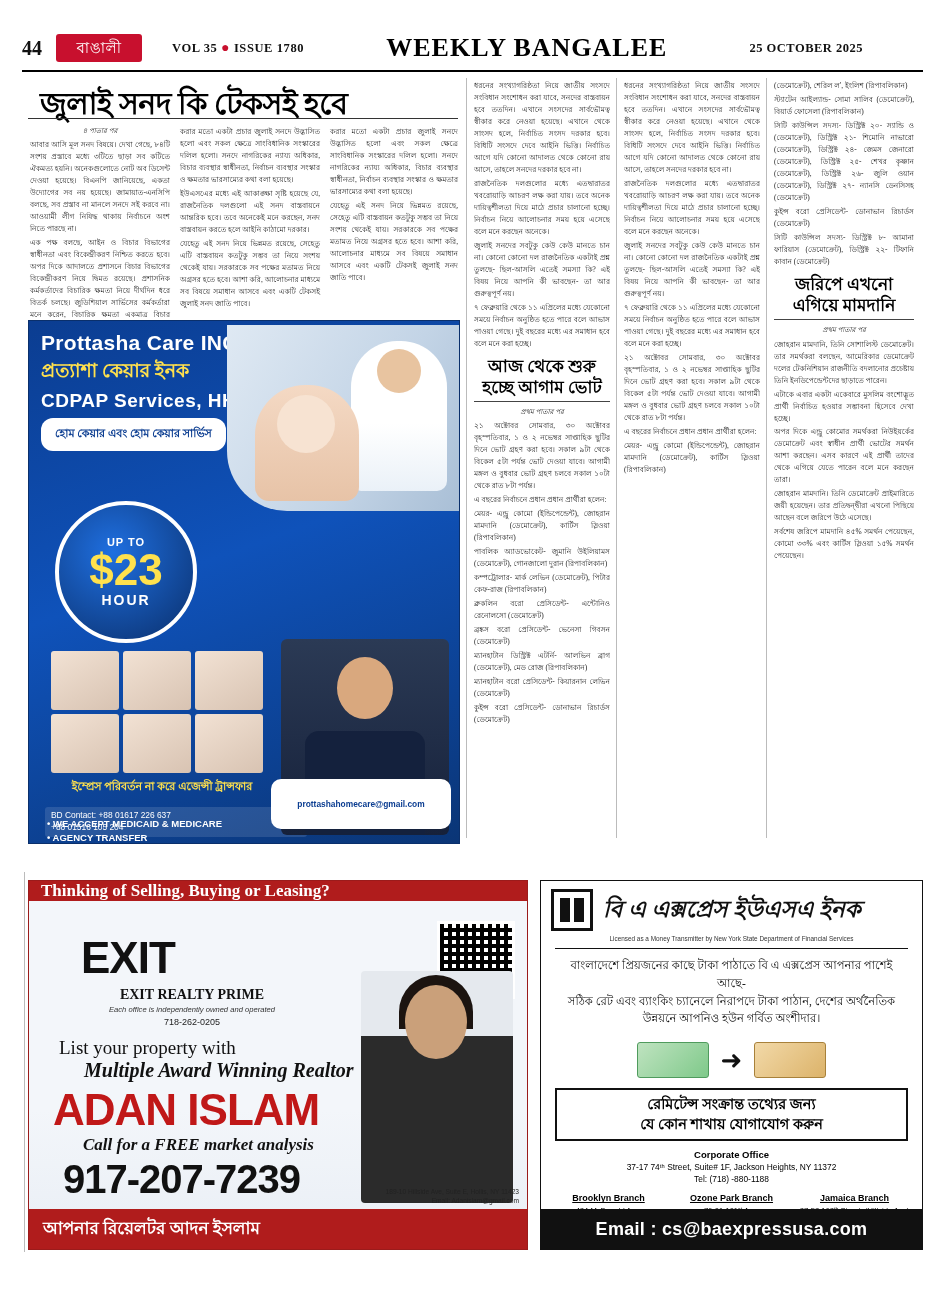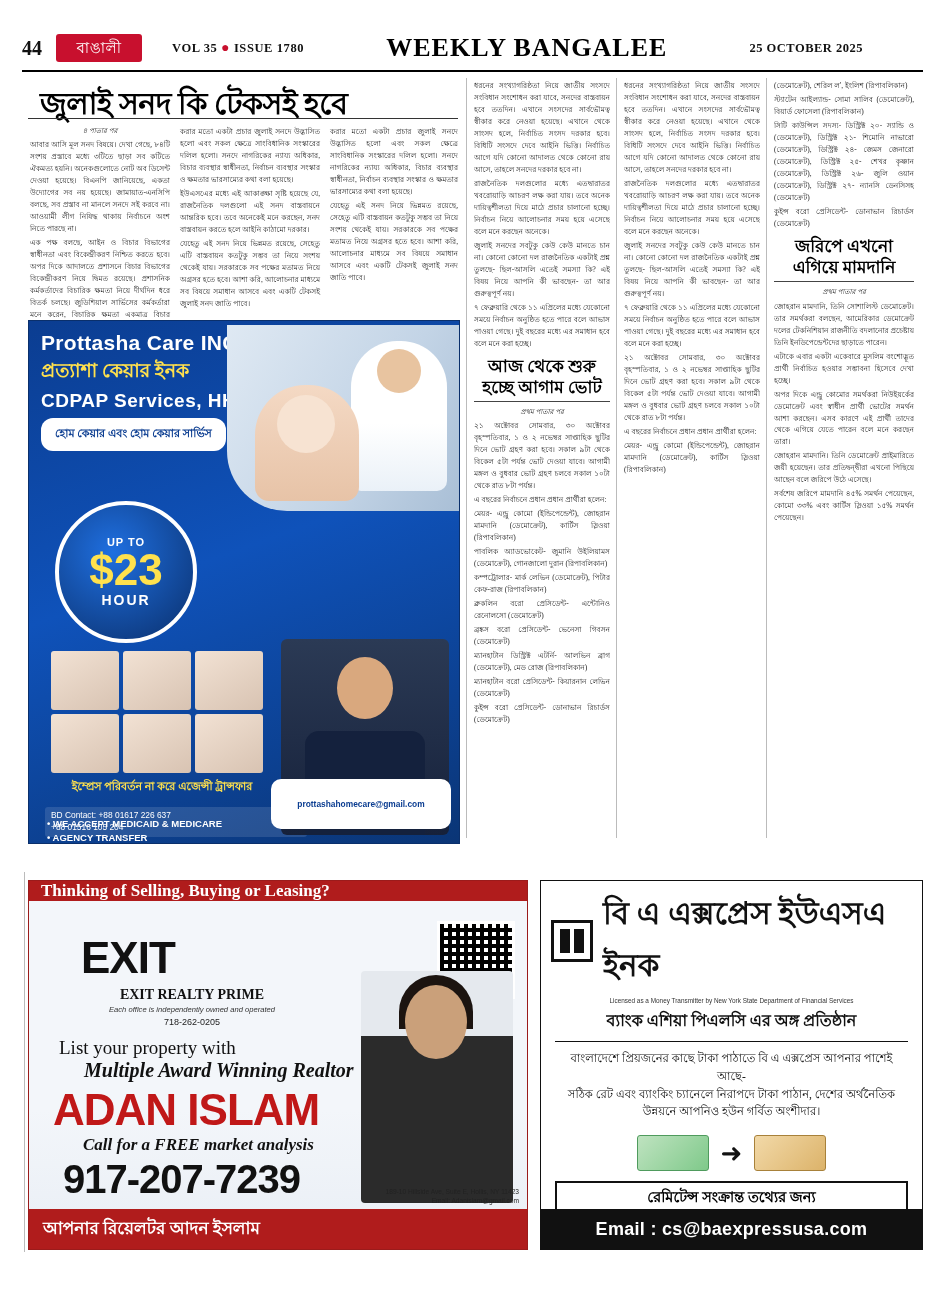--- a/index.html
+++ b/index.html
@@ -244,21 +244,21 @@
     border: 1px solid #111; background: #fff; overflow: hidden;
   }
   .ba-head { display: flex; align-items: center; padding: 8px 10px 2px; }
   .ba-mark {
     width: 42px; height: 42px; border: 3px solid #111; position: relative; flex: none;
   }
   .ba-mark:before{content:"";position:absolute;left:6px;top:6px;width:10px;height:24px;background:#111;}
   .ba-mark:after{content:"";position:absolute;left:20px;top:6px;width:10px;height:24px;background:#111;}
   .ba-title {
     margin-left: 10px; font-family: "Liberation Serif", serif;
-    font-size: 31px; font-weight: bold; color: #111;
+    font-size: 23px; font-weight: bold; color: #111; font-style: italic;
   }
   .ba-lic { text-align: center; font-size: 6.4px; color: #333; margin-top: 2px; }
   .ba-sub {
     text-align: center; font-family: "Liberation Serif", serif;
     font-size: 16px; font-weight: bold; color: #111; margin-top: 4px;
   }
   .ba-rule { height: 1px; background: #111; margin: 6px 14px; }
   .ba-body {
     padding: 2px 16px; font-family: "Liberation Serif", serif;
     font-size: 11.5px; line-height: 1.55; color: #111;
@@ -362,20 +362,21 @@
     <p>২১ অক্টোবর সোমবার, ৩০ অক্টোবর বৃহস্পতিবার, ১ ও ২ নভেম্বর সাপ্তাহিক ছুটির দিনে ভোট গ্রহণ করা হবে। সকাল ৯টা থেকে বিকেল ৫টা পর্যন্ত ভোট দেওয়া যাবে। আগামী মঙ্গল ও বুধবার ভোট গ্রহণ চলবে সকাল ১০টা থেকে রাত ৮টা পর্যন্ত।</p>
     <p>এ বছরের নির্বাচনে প্রধান প্রধান প্রার্থীরা হলেন:</p>
     <p>মেয়র- এন্ড্রু কোমো (ইন্ডিপেন্ডেন্ট), জোহরান মামদানি (ডেমোক্রেট), কার্টিস স্লিওয়া (রিপাবলিকান)</p>
   </div>
 
   <div class="col" style="left:774px; top:80px; width:140px; height:760px; overflow:hidden;">
     <p>(ডেমোক্রেট), শেরিল ল', ইংলিশ (রিপাবলিকান)</p>
     <p>স্ট্যাটেন আইল্যান্ড- সোমা সালিব (ডেমোক্রেট), বিয়ার্ড ফোসেলা (রিপাবলিকান)</p>
     <p>সিটি কাউন্সিল সদস্য- ডিস্ট্রিক্ট ২০- স্যান্ডি ও (ডেমোক্রেট), ডিস্ট্রিক্ট ২১- শিমোনি নাভারো (ডেমোক্রেট), ডিস্ট্রিক্ট ২৪- জেমস জেনারো (ডেমোক্রেট), ডিস্ট্রিক্ট ২৫- শেখর কৃষ্ণান (ডেমোক্রেট), ডিস্ট্রিক্ট ২৬- জুলি ওয়ান (ডেমোক্রেট), ডিস্ট্রিক্ট ২৭- ন্যানসি ডেনসিসহ (ডেমোক্রেট)</p>
     <p>কুইন্স বরো প্রেসিডেন্ট- ডোনাভান রিচার্ডস (ডেমোক্রেট)</p>
+    <p>সিটি কাউন্সিল সদস্য- ডিস্ট্রিক্ট ৮- আমানা ফারিয়াস (ডেমোক্রেট), ডিস্ট্রিক্ট ২২- টিফানি কাবান (ডেমোক্রেট)</p>
     <div class="subhead">জরিপে এখনো এগিয়ে মামদানি</div>
     <div class="subhead-rule"></div>
     <p class="contd">প্রথম পাতার পর</p>
     <p>জোহরান মামদানি, তিনি সোশালিস্ট ডেমোক্রেট। তার সমর্থকরা বলছেন, আমেরিকার ডেমোক্রেট দলের টেকনিশিয়ান রাজনীতি বদলানোর প্রচেষ্টায় তিনি ইনডিপেন্ডেন্টদের ছাড়াতে পারেন।</p>
     <p>এটাকে এবার একটা একেবারে মুসলিম বংশোদ্ভূত প্রার্থী নির্বাচিত হওয়ার সম্ভাবনা হিসেবে দেখা হচ্ছে।</p>
     <p>অপর দিকে এন্ড্রু কোমোর সমর্থকরা নিউইয়র্কের ডেমোক্রেট এবং স্বাধীন প্রার্থী ভোটের সমর্থন আশা করছেন। এসব কারণে এই প্রার্থী তাদের থেকে এগিয়ে যেতে পারেন বলে মনে করছেন তারা।</p>
     <p>জোহরান মামদানি। তিনি ডেমোক্রেট প্রাইমারিতে জয়ী হয়েছেন। তার প্রতিদ্বন্দ্বীরা এখনো পিছিয়ে আছেন বলে জরিপে উঠে এসেছে।</p>
     <p>সর্বশেষ জরিপে মামদানি ৪৫% সমর্থন পেয়েছেন, কোমো ৩৩% এবং কার্টিস স্লিওয়া ১৫% সমর্থন পেয়েছেন।</p>
   </div>
 
@@ -441,21 +442,20 @@
 Email: Adanislam@gmail.com</div>
     <div class="ex-footer">আপনার রিয়েলটর আদন ইসলাম</div>
   </div>
 
   <div class="ad-ba">
     <div class="ba-head">
       <div class="ba-mark"></div>
       <div class="ba-title">বি এ এক্সপ্রেস ইউএসএ ইনক</div>
     </div>
     <div class="ba-lic">Licensed as a Money Transmitter by New York State Department of Financial Services</div>
-    <div class="ba-sub">ব্যাংক এশিয়া পিএলসি এর অঙ্গ প্রতিষ্ঠান</div>
     <div class="ba-rule"></div>
     <div class="ba-body" style="white-space:pre-line;text-align:center;">বাংলাদেশে প্রিয়জনের কাছে টাকা পাঠাতে বি এ এক্সপ্রেস আপনার পাশেই আছে-
 সঠিক রেট এবং ব্যাংকিং চ্যানেলে নিরাপদে টাকা পাঠান, দেশের অর্থনৈতিক উন্নয়নে আপনিও হউন গর্বিত অংশীদার।</div>
     <div class="ba-money">
       <div class="bill"></div>
       <div class="arrow">➜</div>
       <div class="bill2"></div>
     </div>
     <div class="ba-cta" style="white-space:pre-line;">রেমিটেন্স সংক্রান্ত তথ্যের জন্য
 যে কোন শাখায় যোগাযোগ করুন</div>

